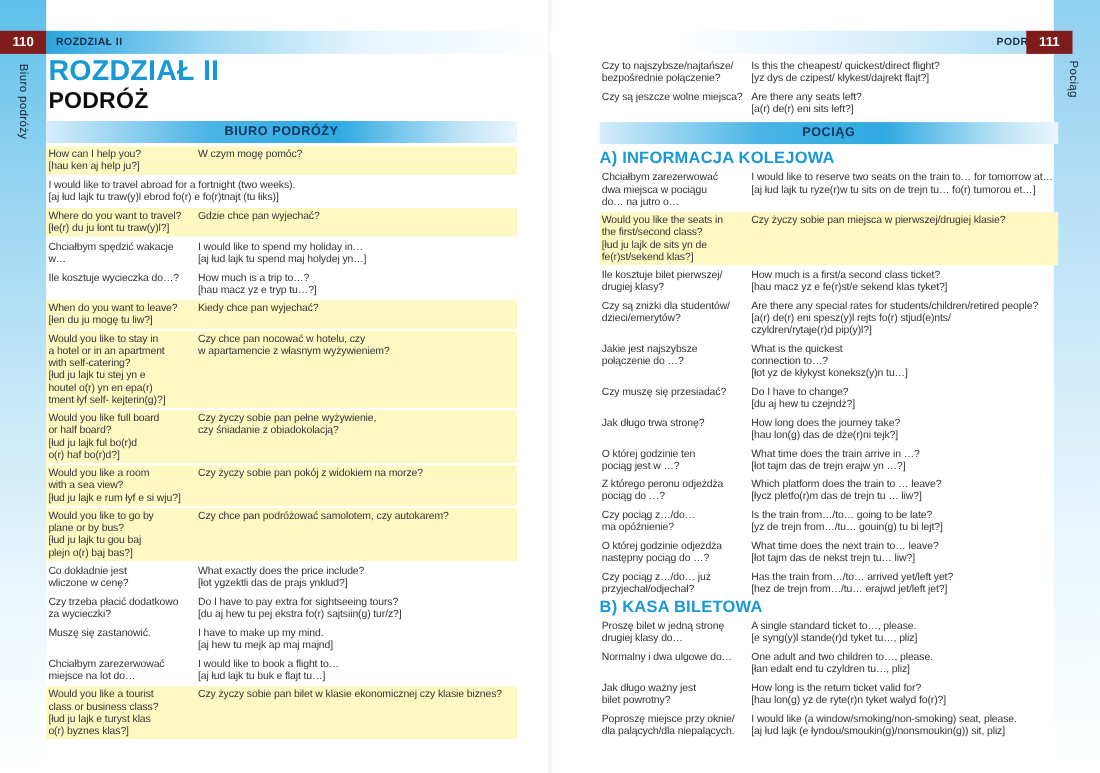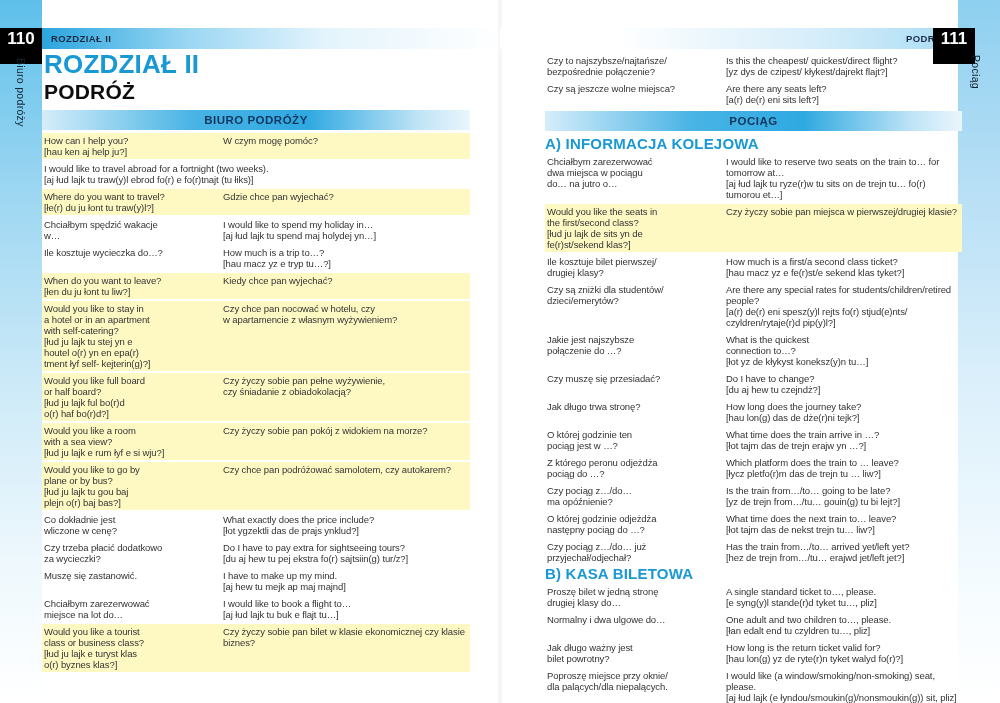--- a/index.html
+++ b/index.html
@@ -11,41 +11,41 @@
     background:linear-gradient(180deg,#5ec0ea 0%,#9ed7f2 28%,#cdeaf8 55%,#eef8fd 80%,#ffffff 100%);}
   .strip-right{left:958px;top:0;width:42px;height:703px;
     background:linear-gradient(180deg,#8ed0f0 0%,#b5def5 25%,#dcf0fb 55%,#f6fcff 85%,#ffffff 100%);}
   
   .runhead-left{left:42px;top:28px;width:458px;height:21px;line-height:21px;
     background:linear-gradient(90deg,#2aa5de 0%,#9bd7f3 32%,#e4f4fc 62%,#ffffff 100%);
     font-size:9.5px;font-weight:bold;color:#1b2b45;letter-spacing:.4px;padding-left:9px;box-sizing:border-box;}
   .runhead-right{left:500px;top:28px;width:458px;height:21px;line-height:21px;text-align:right;
     background:linear-gradient(90deg,#ffffff 0%,#ffffff 25%,#d5edfa 70%,#a9dcf4 100%);
     font-size:9.5px;font-weight:bold;color:#1b2b45;letter-spacing:.4px;padding-right:9px;box-sizing:border-box;}
-  .pagenum{width:42px;height:36px;line-height:21px;text-align:center;background:#000000;
-    color:#fff;font-size:17px;font-weight:bold;}
+  .pagenum{width:42px;height:21px;line-height:21px;text-align:center;background:#7f1d1d;
+    color:#fff;font-size:12px;font-weight:bold;}
   .pagenum-left{left:0;top:28px;}
   .pagenum-right{left:933px;top:28px;}
   
   .vtab{writing-mode:vertical-rl;font-size:10.5px;color:#15242f;letter-spacing:.3px;}
   .vtab-left{left:15px;top:58px;}
   .vtab-right{left:970px;top:55px;}
   
   .title1{left:44px;top:49px;font-size:26px;font-weight:bold;color:#1899d6;letter-spacing:.2px;}
   .title2{left:44px;top:80px;font-size:21px;font-weight:bold;color:#0d0d0d;letter-spacing:.2px;}
   
   .secbar{height:20px;line-height:20px;text-align:center;font-size:11.5px;font-weight:bold;
     color:#12365e;letter-spacing:.5px;
     background:linear-gradient(90deg,#d6edfa 0%,#49b4e5 35%,#2fa9e1 62%,#bfe4f6 88%,#eaf6fd 100%);}
   .secbar-left{left:42px;top:110px;width:428px;}
   
   .tbl{font-size:9.5px;line-height:11px;letter-spacing:-.1px;}
   .tbl-left{left:42px;top:133px;width:428px;}
   .right-col{left:545px;top:53px;width:417px;}
-  .row{display:flex;margin-bottom:2px;padding:2px 3px 2px 2px;gap:43px;}
+  .row{display:flex;margin-bottom:2px;padding:2px 3px 2px 2px;}
   .row.hl{background:#fef9c3;}
   .cell{white-space:pre-line;}
   .cell-l{width:136px;flex:none;padding-right:6px;box-sizing:border-box;}
   .cell-r{flex:1;}
   .secbar-flow{margin:4px 0 7px 0;}
   .subtitle{font-size:15px;font-weight:bold;color:#1899d6;letter-spacing:.2px;margin:3px 0 5px 0;}
   .spine{left:497px;top:0;width:6px;height:703px;
     background:linear-gradient(90deg,rgba(0,0,0,0) 0%,rgba(0,0,0,0.05) 50%,rgba(0,0,0,0) 100%);}
 </style>
 </head>
@@ -85,21 +85,21 @@
         <div class="cell cell-r">I would like to spend my holiday in…
 [aj łud lajk tu spend maj holydej yn…]</div>
       </div>
       <div class="row">
         <div class="cell cell-l">Ile kosztuje wycieczka do…?</div>
         <div class="cell cell-r">How much is a trip to…?
 [hau macz yz e tryp tu…?]</div>
       </div>
       <div class="row hl">
         <div class="cell cell-l">When do you want to leave?
-[łen du ju łont tu liw?]</div>
+[łen du ju mogę tu liw?]</div>
         <div class="cell cell-r">Kiedy chce pan wyjechać?</div>
       </div>
       <div class="row hl">
         <div class="cell cell-l">Would you like to stay in
 a hotel or in an apartment
 with self-catering?
 [łud ju lajk tu stej yn e
 houtel o(r) yn en epa(r)
 tment łyf self- kejterin(g)?]</div>
         <div class="cell cell-r">Czy chce pan nocować w hotelu, czy

